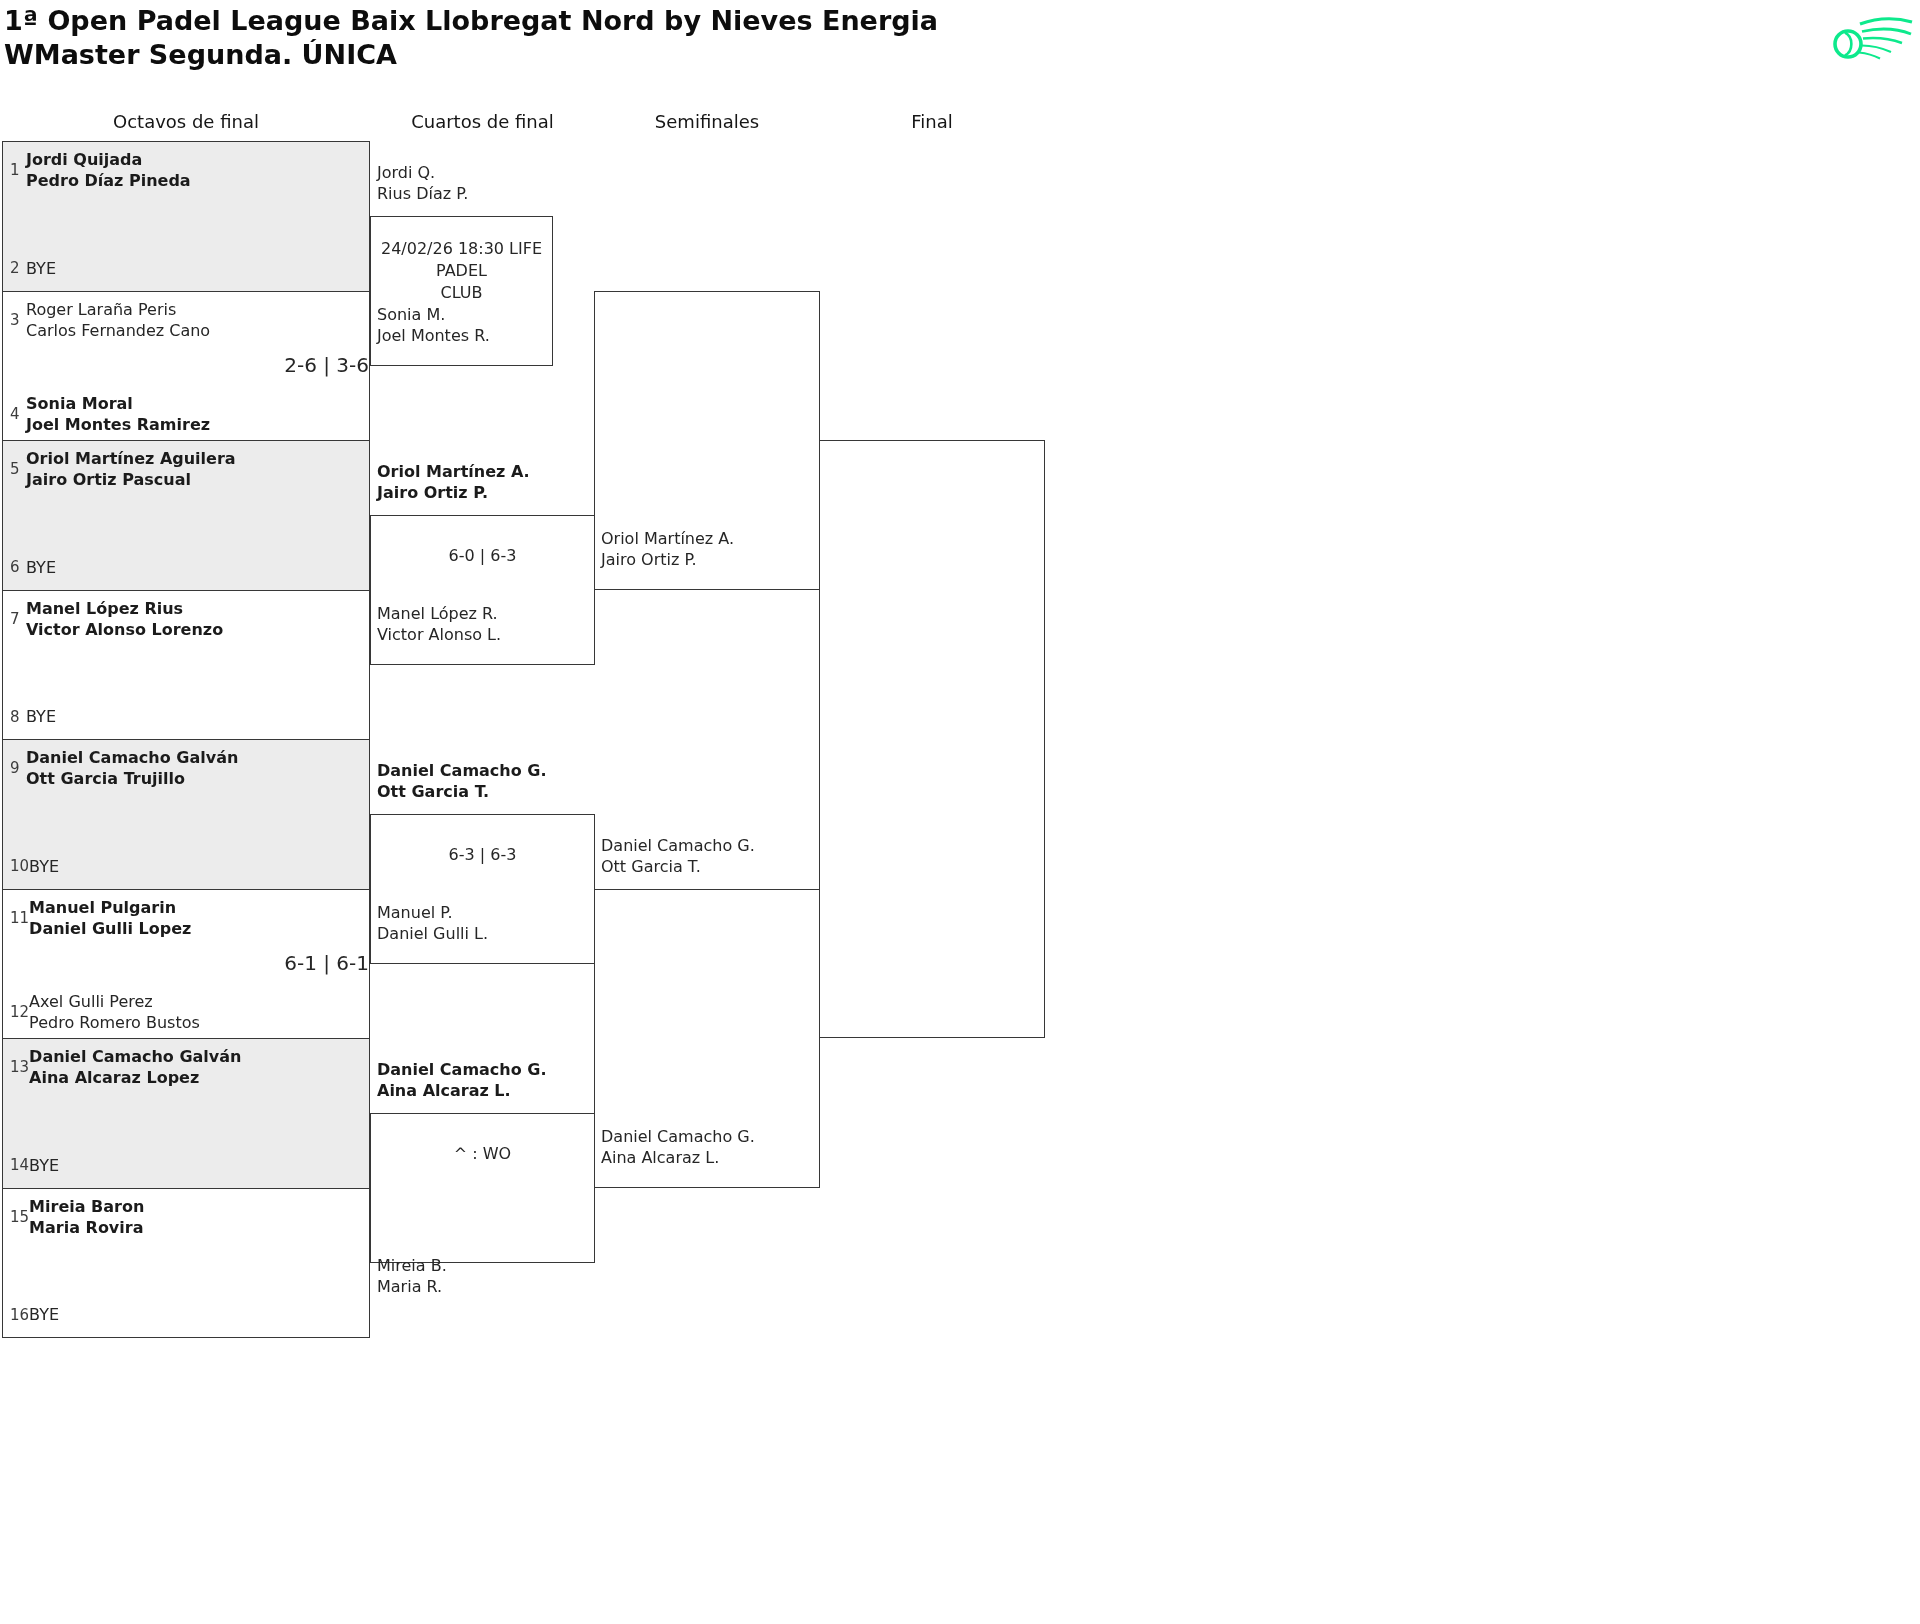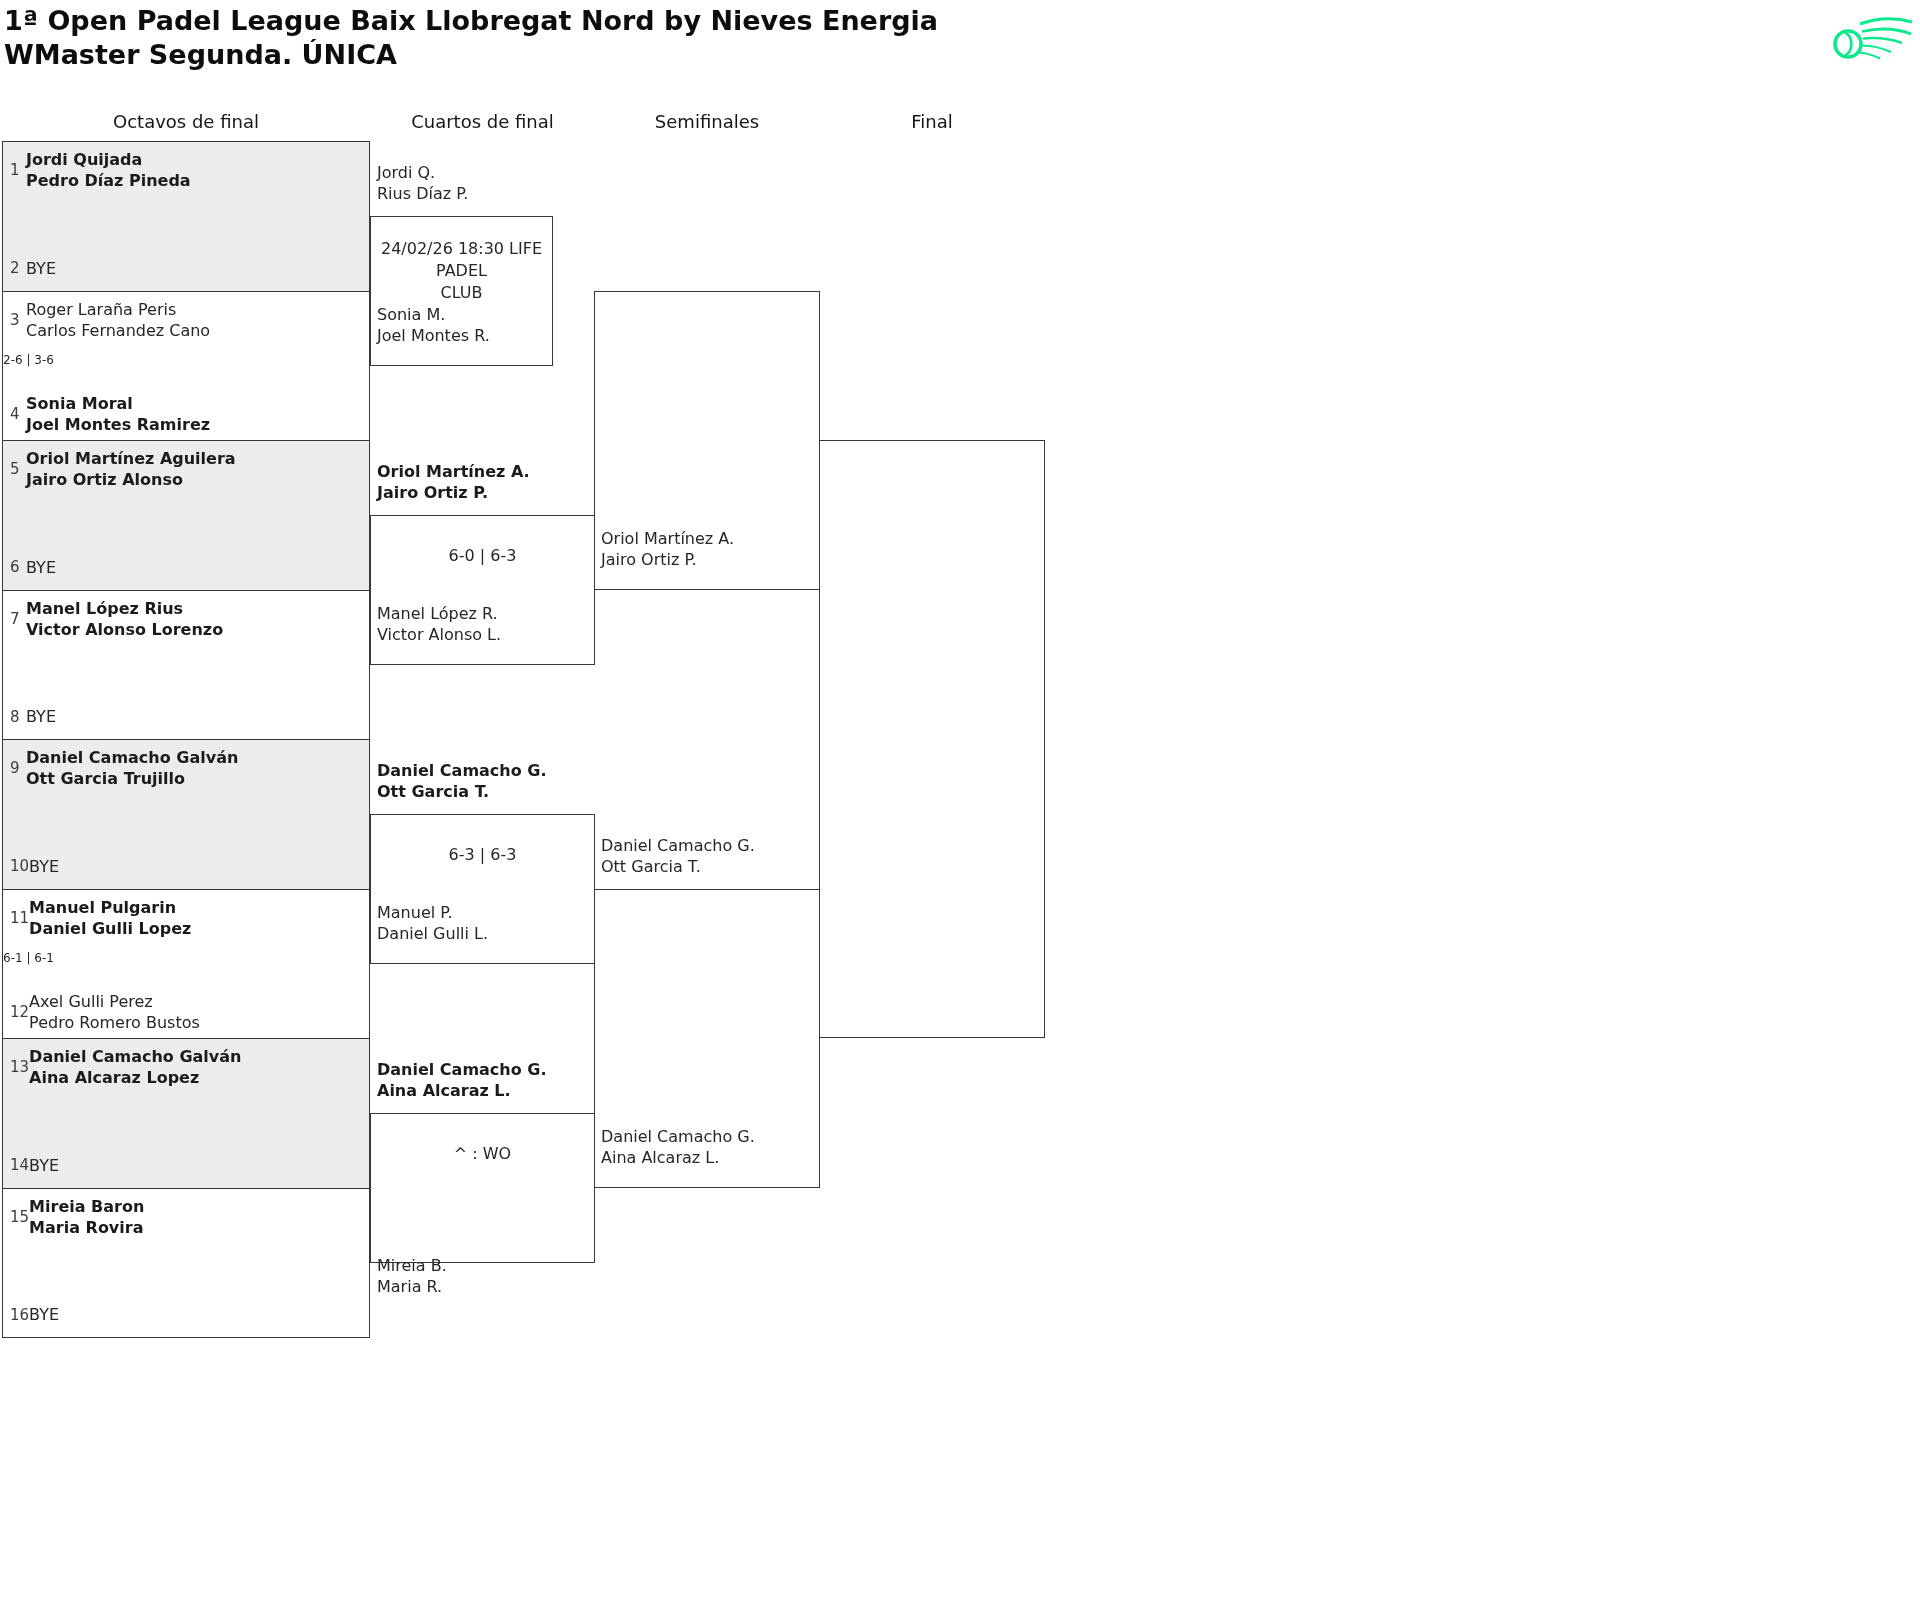--- a/index.html
+++ b/index.html
@@ -23,21 +23,21 @@
   .oct-box + .oct-box{margin-top:-1px;}
   .oct-box.shaded{background:#ececec;}
 
   .entry{position:absolute;left:7px;right:5px;display:flex;align-items:center;}
   .entry.pos-top{top:7px;}
   .entry.pos-bottom-names{bottom:5px;}
   .entry.pos-bottom-bye{bottom:12px;}
   .seed{flex:0 0 16px;font-size:15px;color:#3c3c3c;}
   .names{font-size:16px;line-height:21px;}
   .names.b{font-weight:700;color:#1b1b1b;}
-  .oct-score{position:absolute;left:0;right:0;top:61px;text-align:left;font-size:12px;}
+  .oct-score{position:absolute;left:0;right:0;top:61px;text-align:right;font-size:20px;}
 
   
   .match-box{position:absolute;box-sizing:border-box;border:1px solid #373737;background:transparent;}
   #qf1{left:370px;top:215.5px;width:183px;height:150px;}
   #qf2{left:370px;top:514.5px;width:225px;height:150px;}
   #qf3{left:370px;top:813.5px;width:225px;height:150px;}
   #qf4{left:370px;top:1112.5px;width:225px;height:150px;}
   #sf1{left:594px;top:290.5px;width:226px;height:299px;}
   #sf2{left:594px;top:888.5px;width:226px;height:299px;}
   #fin{left:819px;top:440px;width:226px;height:598px;}
@@ -108,21 +108,21 @@
           <div>Joel Montes Ramirez</div>
         </div>
       </div>
     </div>
 
     <div class="oct-box shaded">
       <div class="entry pos-top">
         <span class="seed">5</span>
         <div class="names b">
           <div>Oriol Martínez Aguilera</div>
-          <div>Jairo Ortiz Alonso</div>
+          <div>Jairo Ortiz Pascual</div>
         </div>
       </div>
       <div class="entry pos-bottom-bye">
         <span class="seed">6</span>
         <div class="names">BYE</div>
       </div>
     </div>
 
     <div class="oct-box">
       <div class="entry pos-top">

